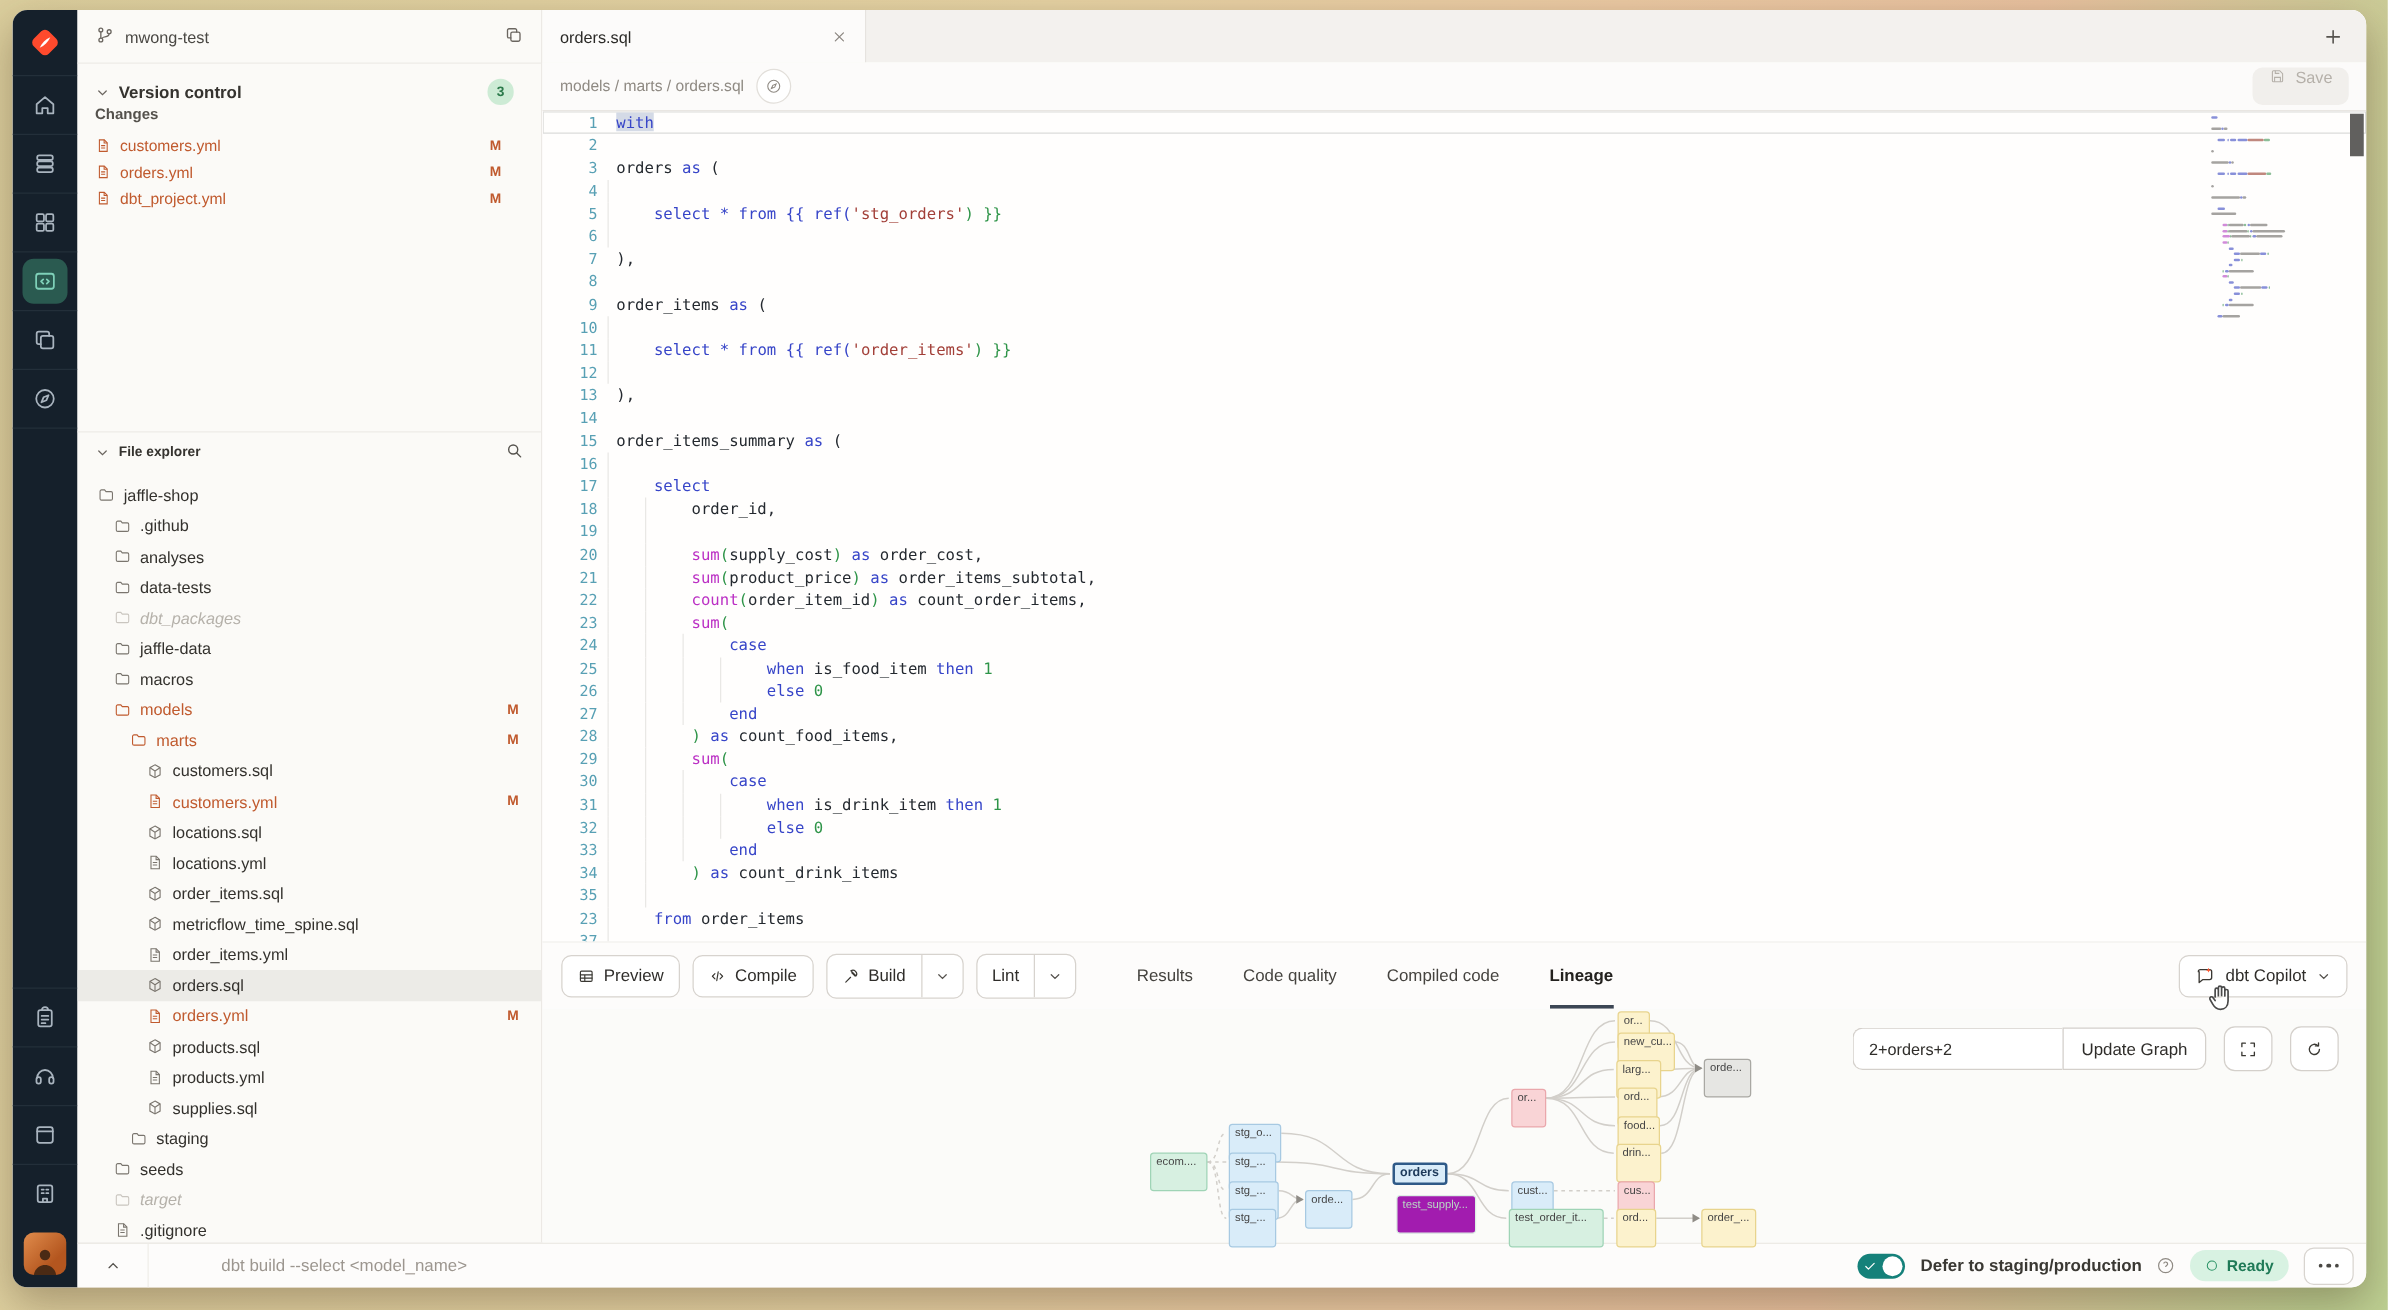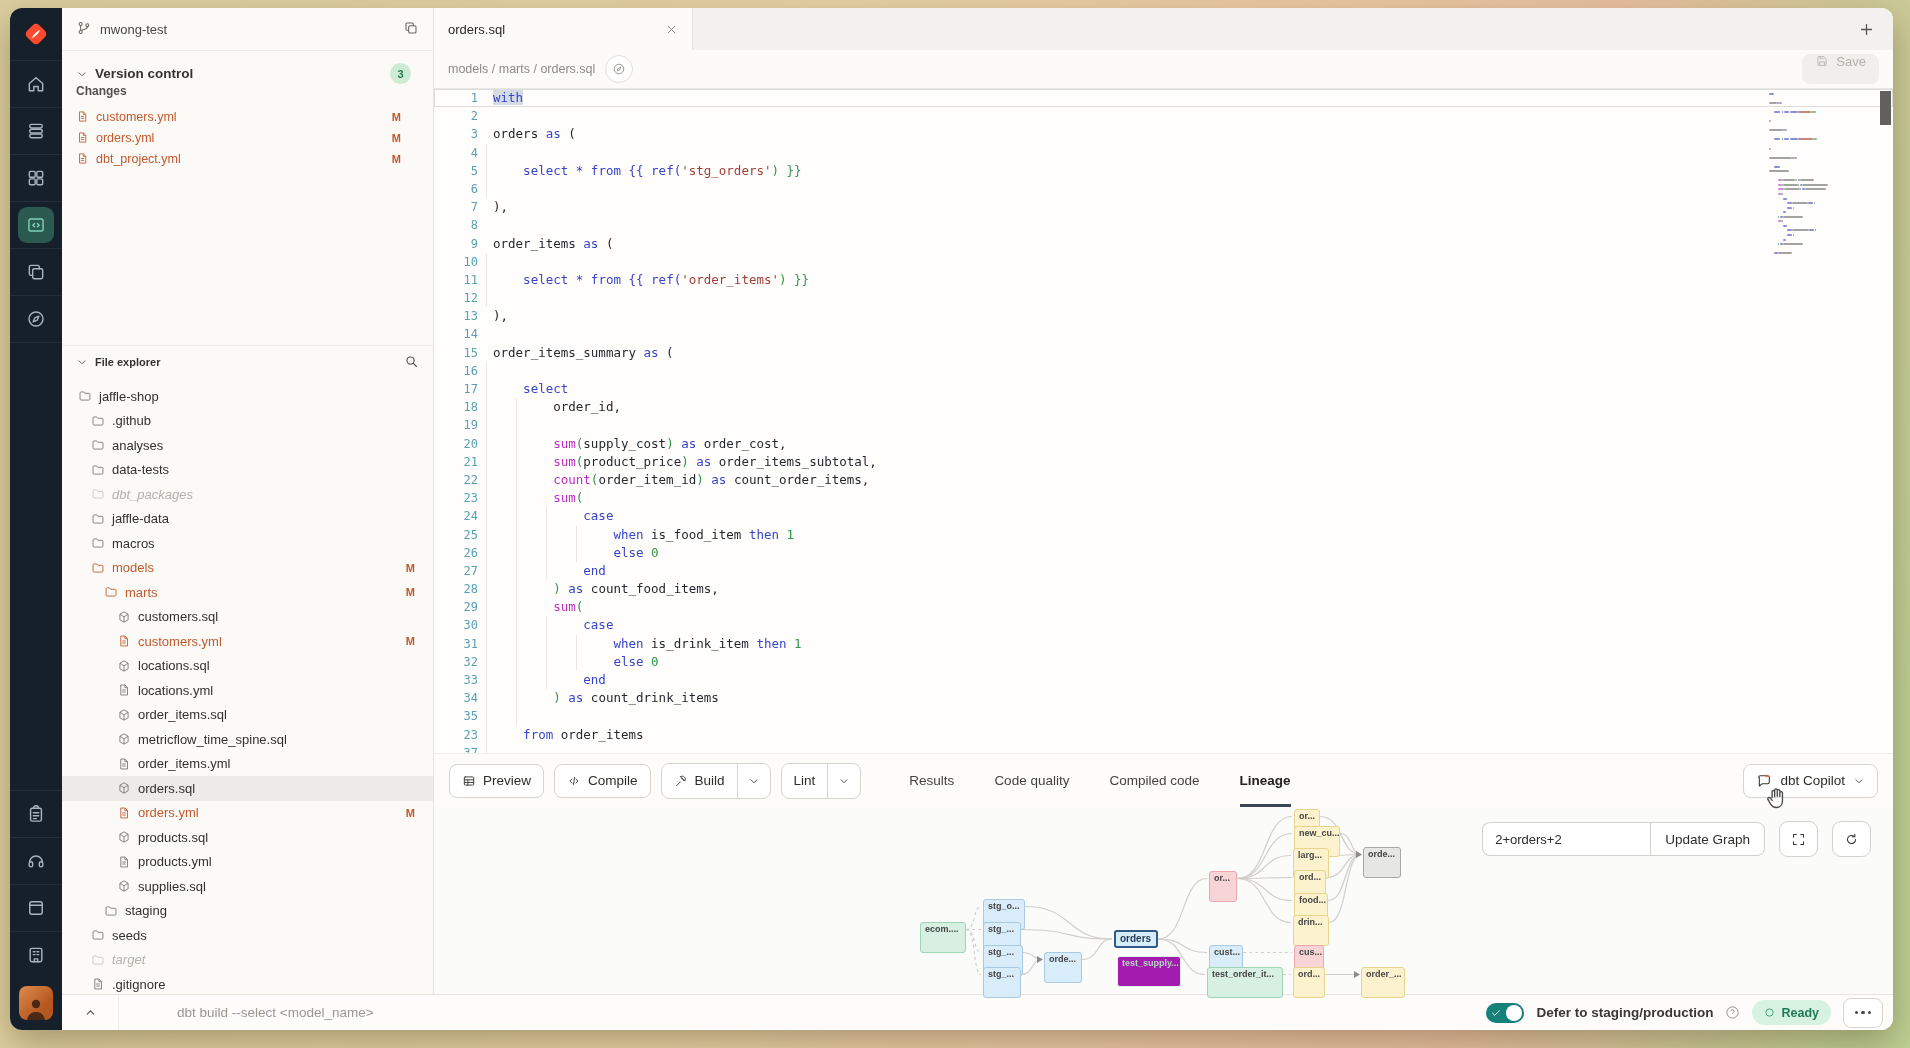--- a/index.html
+++ b/index.html
@@ -88,21 +88,21 @@
   .tb-split .dd svg{width:12px;height:12px;stroke:currentColor;fill:none;stroke-width:2;stroke-linecap:round;}
   .panel-tabs{display:flex;align-items:stretch;height:53px;margin-left:38px;gap:40px;}
   .panel-tab{display:flex;align-items:center;font-size:13.5px;color:#45433f;cursor:pointer;border-bottom:3px solid transparent;box-sizing:border-box;padding-top:3px;}
   .panel-tab.active{color:#23211e;font-weight:700;border-bottom-color:#3c4654;}
   .copilot-btn{margin-left:auto;margin-right:15px;height:34px;border:1px solid #d7d3ce;border-radius:8px;background:#fff;display:flex;align-items:center;gap:8px;padding:0 12px;font-size:13.5px;color:#2f2d2a;cursor:pointer;font-family:inherit;}
   .copilot-btn svg.chat{width:16px;height:16px;}
   .copilot-btn svg.chev{width:12px;height:12px;stroke:#56534e;fill:none;stroke-width:2;stroke-linecap:round;}
   
   .lineage{height:187px;flex-shrink:0;position:relative;background:#fbfbf9;}
   .lineage svg.edges{position:absolute;left:0;top:0;}
-  .lg-node{position:absolute;height:31px;line-height:13px;padding:0 4px;border-radius:3px;font-size:9px;font-weight:700;color:#454545;border:1px solid;overflow:hidden;white-space:nowrap;box-sizing:border-box;cursor:pointer;}
+  .lg-node{position:absolute;height:31px;line-height:13px;padding:0 4px;border-radius:3px;font-size:9px;font-weight:400;color:#454545;border:1px solid;overflow:hidden;white-space:nowrap;box-sizing:border-box;cursor:pointer;}
   .lg-blue{background:#d9ecf9;border-color:#a7c9e2;}
   .lg-main{background:#d9ecf9;border-color:#2f5a88;border-width:2px;color:#1d3a5a;font-size:10px;height:18px;line-height:14px;font-weight:700;}
   .lg-green{background:#d7f0e1;border-color:#9fd4b6;}
   .lg-yellow{background:#fcf2cd;border-color:#e8d48d;}
   .lg-pink{background:#f9d4d6;border-color:#eaa7ac;}
   .lg-gray{background:#e6e6e3;border-color:#a9a8a3;}
   .lg-ghost{background:#a21caf;border-color:#dcf0e4;color:#b9d6c4;}
   .lg-controls{position:absolute;top:14px;right:22px;display:flex;align-items:center;}
   .lg-input{width:168px;height:34px;border:1px solid #d4d0cb;border-right:none;border-radius:8px 0 0 8px;padding:0 12px;font-size:13px;color:#2f2d2a;background:#fff;outline:none;font-family:inherit;box-sizing:border-box;}
   .lg-update{height:34px;border:1px solid #d4d0cb;border-radius:0 8px 8px 0;background:#fff;padding:0 14px;font-size:13.5px;color:#2f2d2a;cursor:pointer;font-family:inherit;}

